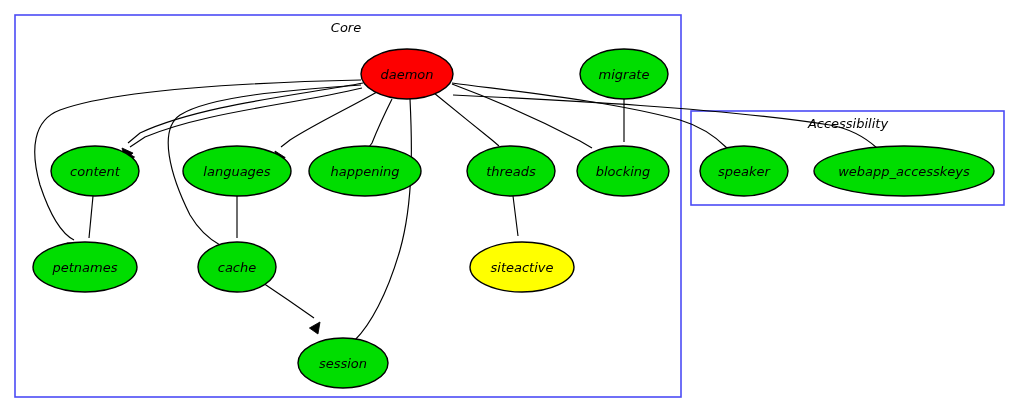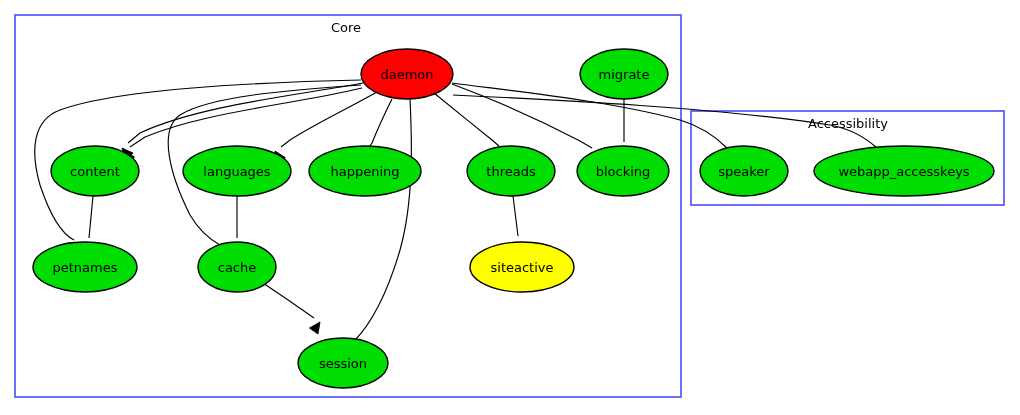--- a/index.html
+++ b/index.html
@@ -10,20 +10,21 @@
   body {
     width: 1020px;
     height: 415px;
     font-family: "DejaVu Sans", sans-serif;
     overflow: hidden;
   }
   #graph-root {
     position: relative;
     width: 1020px;
     height: 412px;
+    font-style: italic;
   }
   svg#graph-canvas {
     display: block;
     width: 1020px;
     height: 415px;
   }
   .cluster-box {
     fill: none;
     stroke: #4b4bf5;
     stroke-width: 1.6px;

